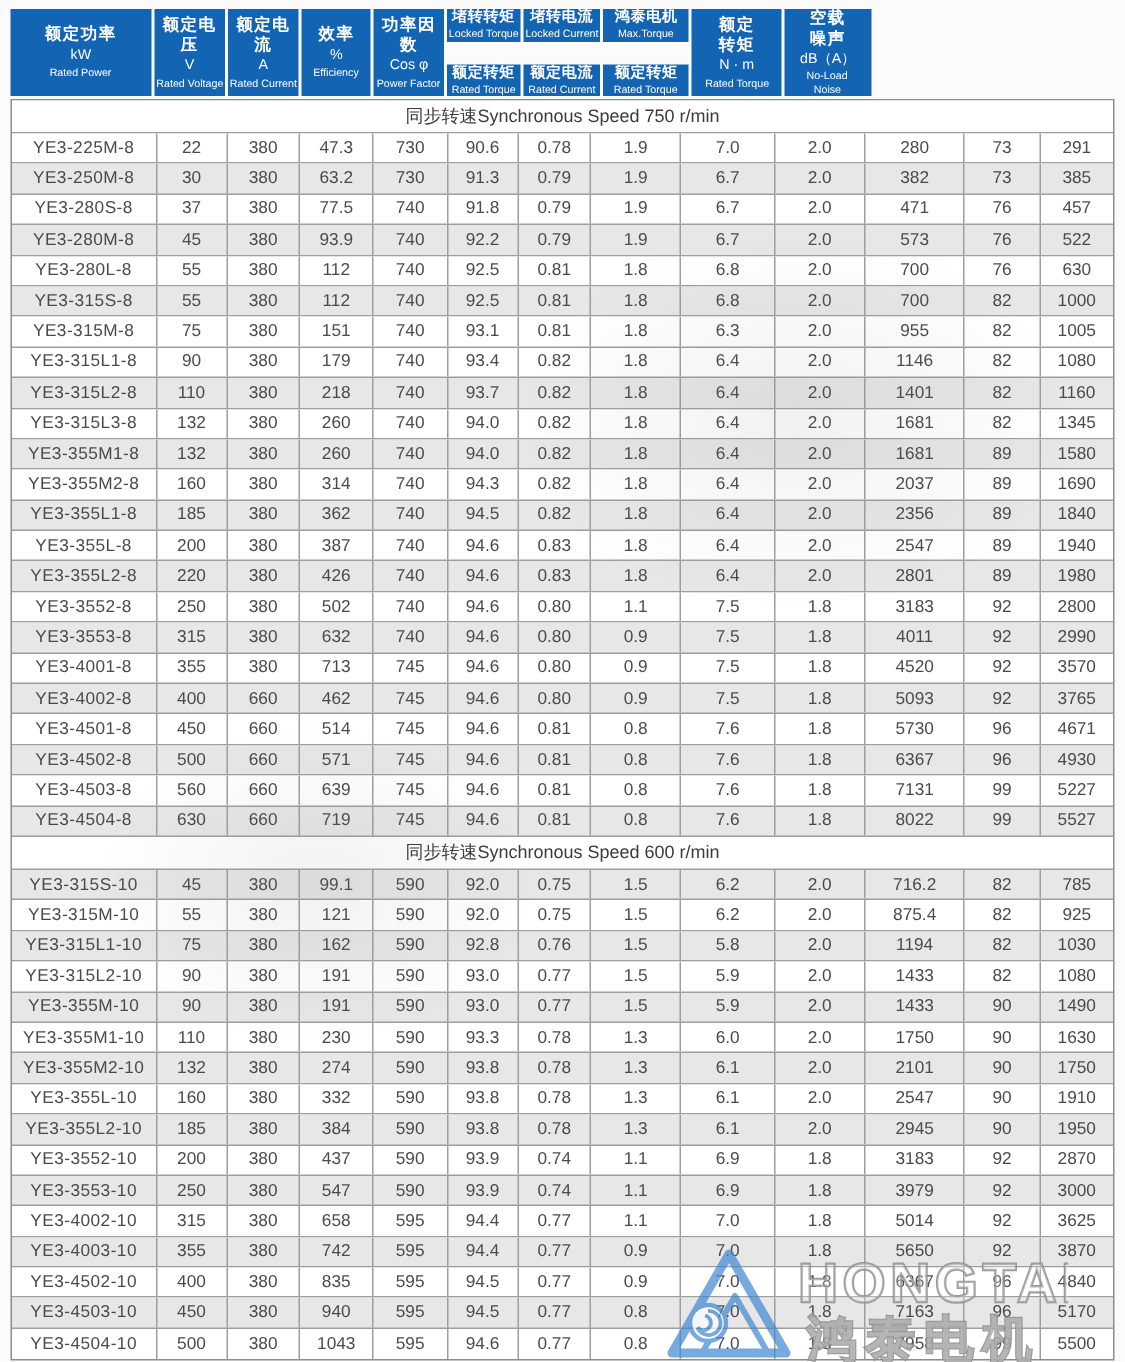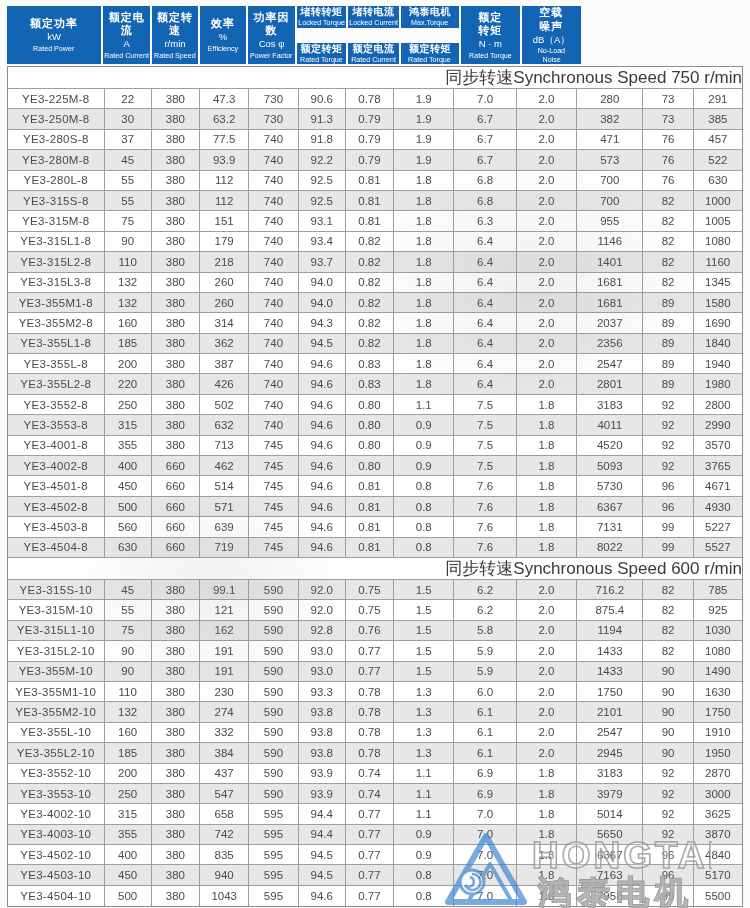--- a/index.html
+++ b/index.html
@@ -27,21 +27,21 @@
   .hcell{background:var(--header-blue);color:#fff;flex:1;display:flex;flex-direction:column;align-items:center;justify-content:center;text-align:center;overflow:hidden;}
   .hcell.split-top{margin-bottom:14px;text-align:center;}
   .hcell.split-bottom{margin-top:1px;justify-content:flex-end;}
   .h-zh{font-size:11px;font-weight:bold;line-height:1.25;letter-spacing:1px;}
   .h-zh2{font-size:10px;font-weight:bold;line-height:1.2;letter-spacing:0.5px;}
   .h-unit{font-size:9.5px;line-height:1.35;}
   .h-en{font-size:7.5px;line-height:1.2;transform:scale(0.95);white-space:nowrap;}
 
   
   .data-box{border:1px solid var(--outer-border);background:#fff;}
-  .band{height:22px;line-height:21px;text-align:right;font-size:17px;color:#3a3a3a;background:#fff;border-bottom:1px solid var(--border);}
+  .band{height:22px;line-height:21px;text-align:center;font-size:12px;color:#3a3a3a;background:#fff;border-bottom:1px solid var(--border);}
   .row{height:20.4px;border-bottom:1px solid var(--border);text-align:center;}
   .row:last-child{border-bottom:none;}
   .row.shade{background:var(--stripe);}
   .row.plain{background:var(--row-white);}
   .cell{display:flex;align-items:center;justify-content:center;font-size:11.5px;color:var(--text);border-right:1px solid var(--border);overflow:hidden;white-space:nowrap;}
   .cell:last-child{border-right:none;}
   .cell.type{letter-spacing:0.3px;}
 
   
   .map-blob{position:absolute;pointer-events:none;border-radius:50%;
@@ -59,30 +59,30 @@
   <div class="grid-row header-row" id="header-row">
       <div class="hcol">
         <div class="hcell">
           <div class="h-zh">额定功率</div>
           <div class="h-unit">kW</div>
           <div class="h-en">Rated Power</div>
         </div>
       </div>
       <div class="hcol">
         <div class="hcell">
+          <div class="h-zh">额定电压</div>
+          <div class="h-unit">V</div>
+          <div class="h-en">Rated Voltage</div>
+        </div>
+      </div>
+      <div class="hcol">
+        <div class="hcell">
           <div class="h-zh">额定电流</div>
           <div class="h-unit">A</div>
           <div class="h-en">Rated Current</div>
-        </div>
-      </div>
-      <div class="hcol">
-        <div class="hcell">
-          <div class="h-zh">额定转速</div>
-          <div class="h-unit">r/min</div>
-          <div class="h-en">Rated Speed</div>
         </div>
       </div>
       <div class="hcol">
         <div class="hcell">
           <div class="h-zh">效率</div>
           <div class="h-unit">%</div>
           <div class="h-en">Efficiency</div>
         </div>
       </div>
       <div class="hcol">

